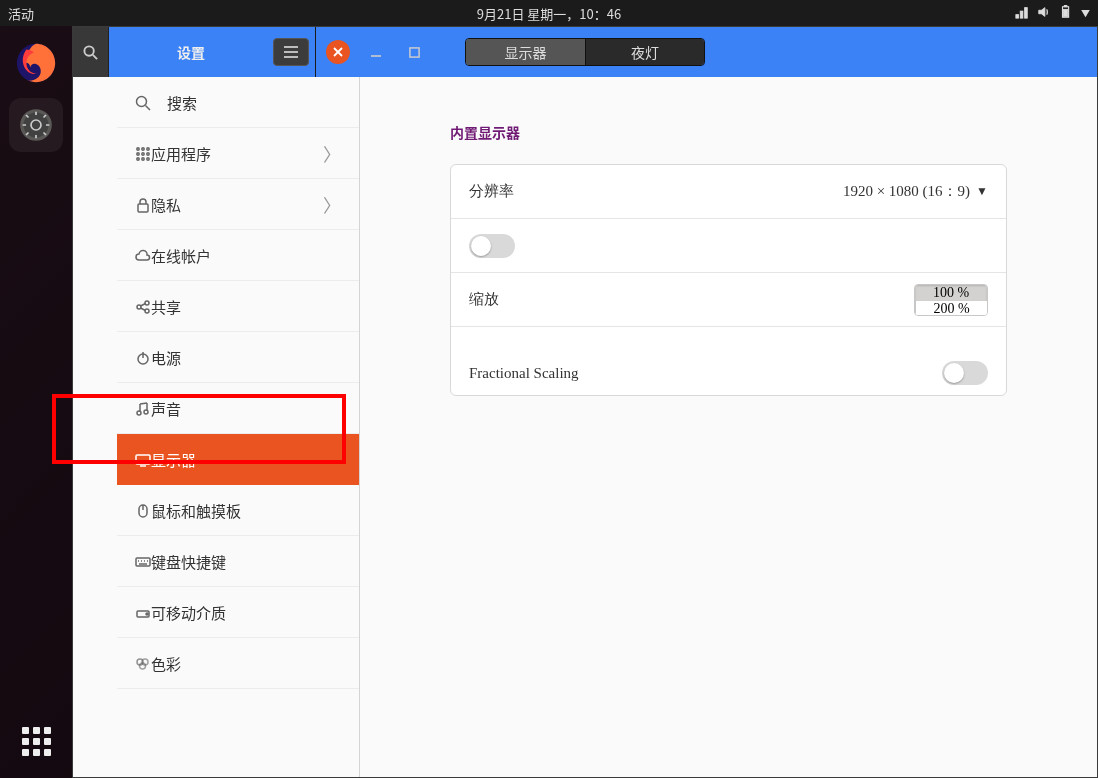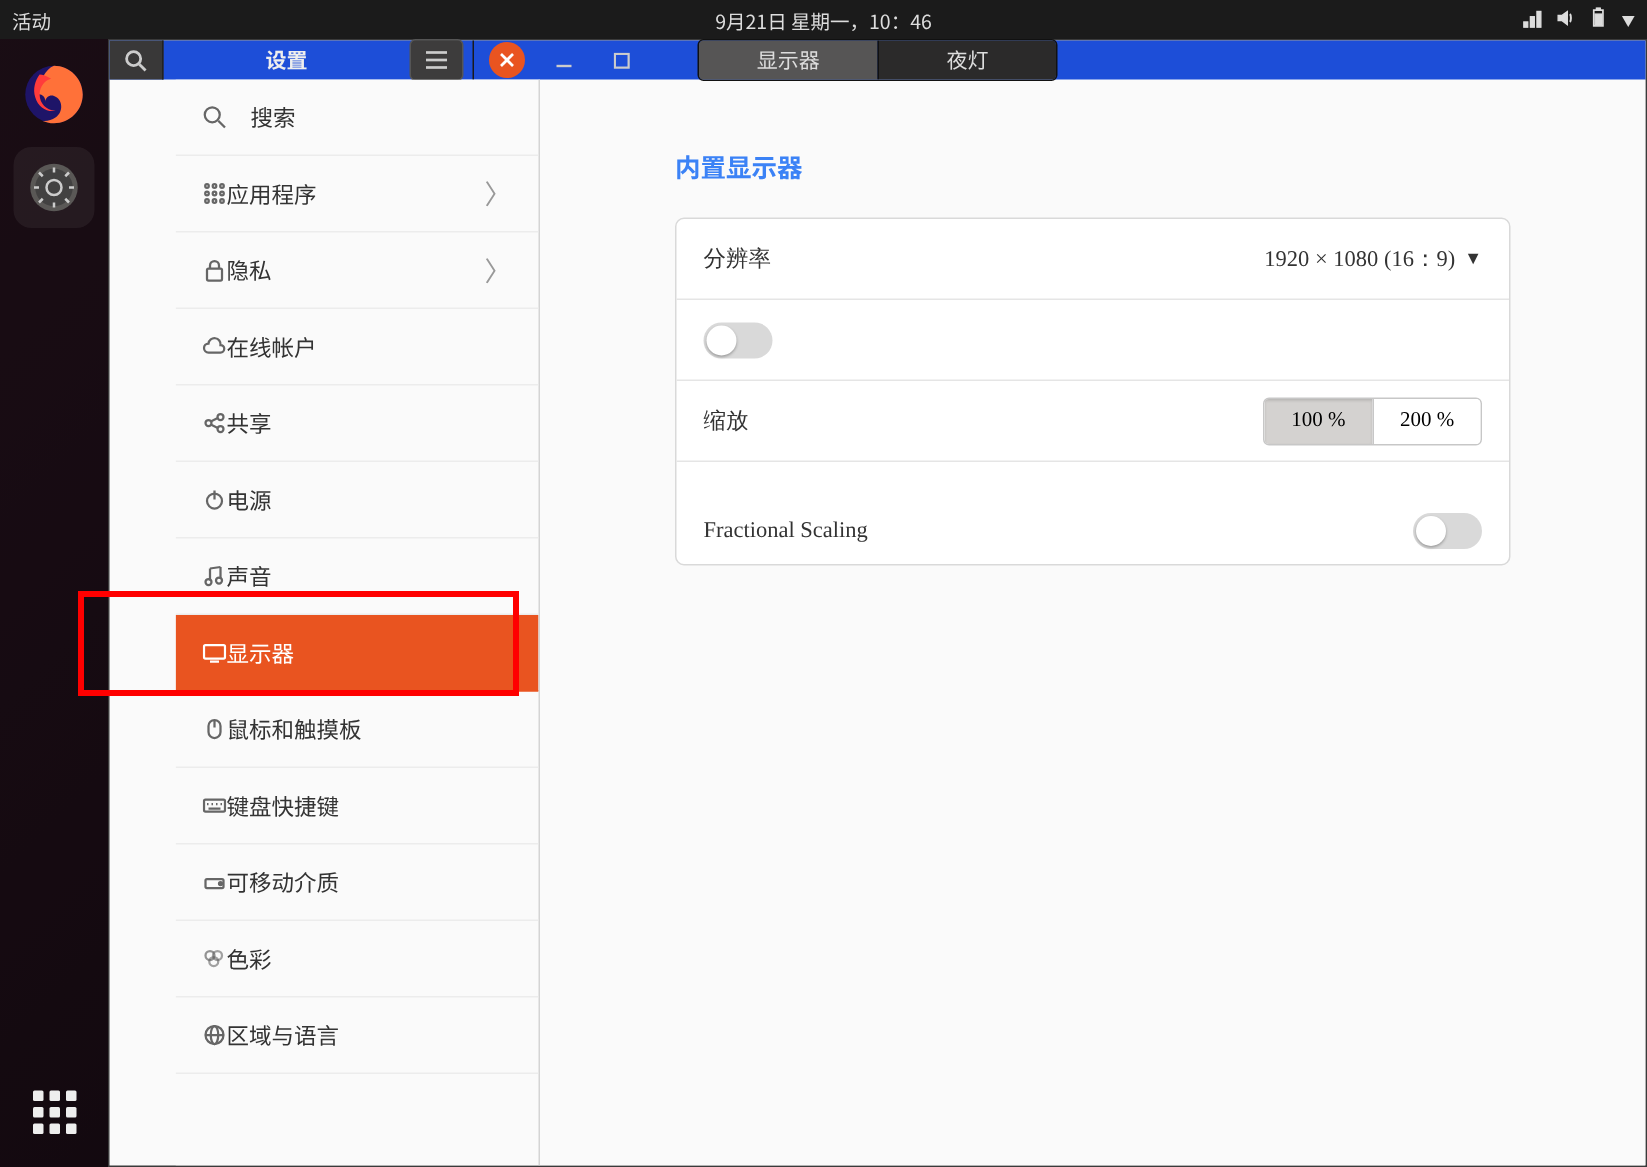--- a/index.html
+++ b/index.html
@@ -15,21 +15,21 @@
   
   .dock { position:absolute; top:26px; left:0; width:72px; bottom:0; background:rgba(0,0,0,0.55); display:flex; flex-direction:column; align-items:center; padding-top:10px; }
   .dock-item { width:54px; height:54px; border-radius:12px; margin-bottom:8px; display:flex; align-items:center; justify-content:center; cursor:pointer; }
   .dock-spacer { flex:1; }
   .apps-button { width:54px; height:54px; display:flex; align-items:center; justify-content:center; margin-bottom:10px; cursor:pointer; }
   .grid-dots { display:grid; grid-template-columns:repeat(3,7px); grid-template-rows:repeat(3,7px); gap:4px; }
   .grid-dots span { width:7px; height:7px; background:#eee; border-radius:1px; }
 
   
   .window { position:absolute; top:26px; left:72px; right:0; bottom:0; background:#fafafa; display:flex; flex-direction:column; border:1px solid #3a3a3a; }
-  .headerbar { height:26px; background:#1d4ed8; display:flex; align-items:flex-end; position:relative; }
+  .headerbar { height:50px; background:#3b82f6; display:flex; align-items:flex-end; position:relative; }
   .hb-left { width:243px; height:100%; display:flex; align-items:center; border-right:1px solid #1a1a1a; position:relative; }
   .hb-search { width:36px; height:100%; display:flex; align-items:center; justify-content:center; background:#393838; border-right:1px solid #222; cursor:pointer; }
   .hb-title { flex:1; text-align:center; color:#eee; font-size:14px; font-weight:600; }
   .hb-menu { width:36px; height:28px; margin-right:6px; background:#3d3c3c; border:1px solid #555; border-radius:4px; display:flex; align-items:center; justify-content:center; cursor:pointer; }
   .hb-right { flex:1; height:100%; display:flex; align-items:center; }
   .win-btn { width:24px; height:24px; border-radius:50%; margin-left:10px; display:flex; align-items:center; justify-content:center; cursor:pointer; }
   .win-close { background:#e95420; }
   .win-minmax { background:transparent; }
   .win-minmax svg { stroke:#ccc; }
   .tab-switcher { position:absolute; left:50%; transform:translateX(-50%); display:flex; border:1px solid #111; border-radius:4px; overflow:hidden; height:28px; }
@@ -45,30 +45,30 @@
   .sidebar-item.active { background:#e95420; color:#fff; border-bottom:1px solid #e95420; }
   .sidebar-item .chev { position:absolute; right:18px; color:#999; font-size:18px; }
   .sidebar-item svg { width:16px; height:16px; stroke:#666; fill:none; stroke-width:1.5; }
   .sidebar-item.active svg { stroke:#fff; }
   .search-row { height:51px; display:flex; align-items:center; padding:0 18px; font-size:15px; color:#333; border-bottom:1px solid #ececec; gap:16px; }
 
   .highlight-box { position:absolute; border:4px solid #ff0000; pointer-events:none; }
 
   
   .main { flex:1; background:#fafafa; padding:45px 90px 0 90px; overflow-y:auto; }
-  .section-title { font-size:17px; font-weight:700; color:#3b82f6; margin-bottom:22px; }
+  .section-title { font-size:14px; font-weight:700; color:#701a75; margin-bottom:22px; }
   .settings-list { border:1px solid #d9d9d9; border-radius:6px; background:#fff; }
   .row { display:flex; align-items:center; padding:0 18px; height:54px; border-bottom:1px solid #e5e5e5;font-family:Liberation Serif, serif; }
   .row:last-child { border-bottom:none; }
   .row-label { flex:1; font-size:15px; color:#333; }
   .row-value { font-size:15px; color:#333; margin-right:6px; }
   .dropdown-caret { font-size:12px; color:#333; }
   .toggle { width:46px; height:24px; background:#d9d9d9; border-radius:12px; position:relative; cursor:pointer; }
   .toggle::after { content:""; position:absolute; width:20px; height:20px; background:#fff; border-radius:50%; top:2px; left:2px; box-shadow:0 1px 2px rgba(0,0,0,0.3); }
-  .seg { display:flex; border:1px solid #c7c7c7; border-radius:4px; overflow:hidden; height:32px; }
+  .seg { display:flex; border:1px solid #c7c7c7; border-radius:4px; overflow:hidden; height:32px;flex-direction:column; }
   .seg-btn { width:72px; display:flex; align-items:center; justify-content:center; font-size:14px; background:#fff; cursor:pointer; }
   .seg-btn.active { background:#d4d2d0; box-shadow:inset 0 1px 2px rgba(0,0,0,0.15); }
   .seg-btn + .seg-btn { border-left:1px solid #c7c7c7; }
   .row.overflow-row { height:68px; overflow:hidden;gap:44px; }
   .row.overflow-row .row-label { position:relative; top:12px; }
   .row.overflow-row .toggle { position:relative; top:12px; }
 
   
   .mono-icon { width:16px; height:16px; display:inline-block; }
 </style>
@@ -271,28 +271,20 @@
             </svg></span>
         <span>可移动介质</span>
       </div>
       <div class="sidebar-item">
         <span class="mono-icon"><svg viewBox="0 0 16 16" fill="#666" stroke="none">
               <circle cx="5" cy="6" r="3" opacity="0.7"></circle>
               <circle cx="10" cy="6" r="3" opacity="0.6"></circle>
               <circle cx="7.5" cy="10" r="3" opacity="0.6"></circle>
             </svg></span>
         <span>色彩</span>
-      </div>
-      <div class="sidebar-item">
-        <span class="mono-icon"><svg viewBox="0 0 16 16">
-              <circle cx="8" cy="8" r="6"></circle>
-              <ellipse cx="8" cy="8" rx="2.5" ry="6"></ellipse>
-              <line x1="2" y1="8" x2="14" y2="8"></line>
-            </svg></span>
-        <span>区域与语言</span>
       </div>
     </div>
 
     <div class="main">
       <div class="section-title">内置显示器</div>
       <div class="settings-list">
         <div class="row">
           <div class="row-label">分辨率</div>
           <div class="row-value">1920 × 1080 (16：9)</div>
           <span class="dropdown-caret">▼</span>

